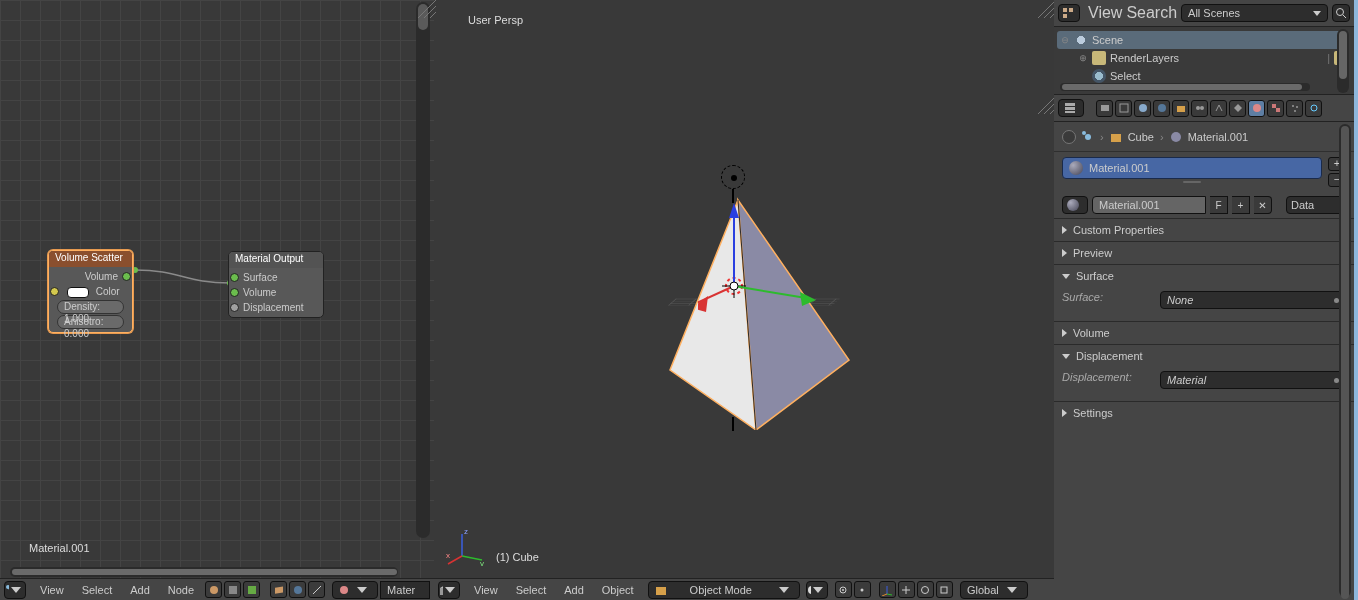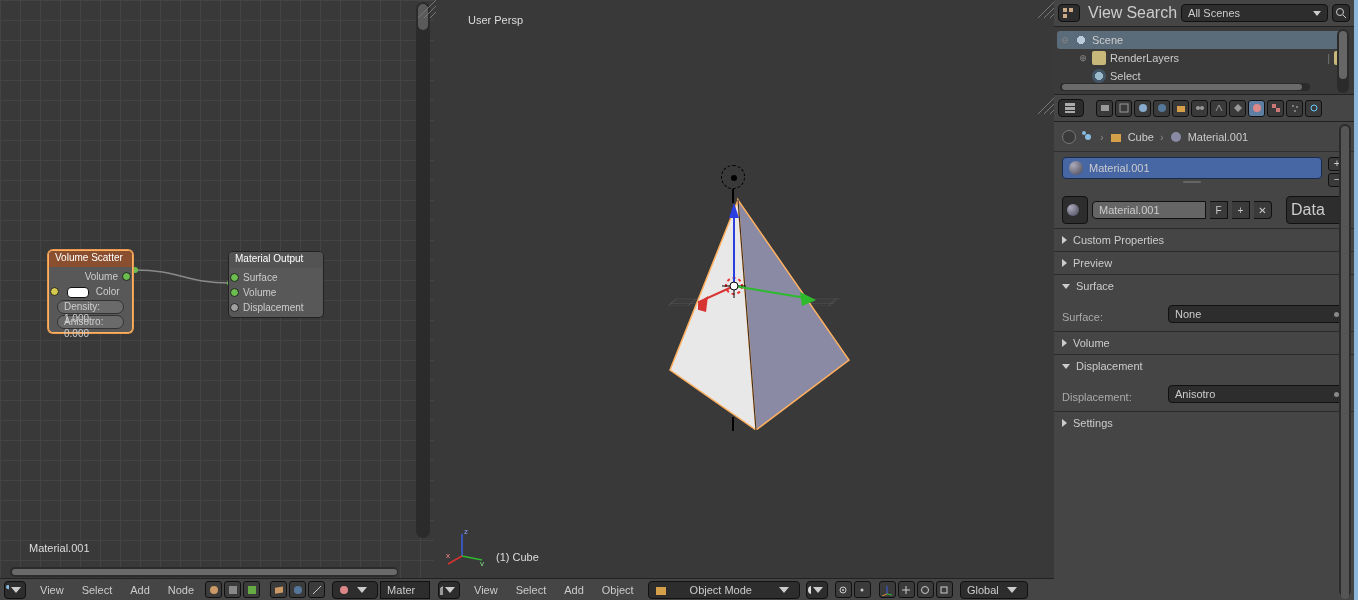--- a/index.html
+++ b/index.html
@@ -157,38 +157,38 @@
     display:flex; align-items:center; gap:6px; padding:0 6px; font-size:11px; color:#fff;
   }
   .mat-sphere { width:14px; height:14px; border-radius:50%;
     background:radial-gradient(circle at 30% 30%, #aab, #445); }
   .mat-add-col { display:flex; flex-direction:column; gap:2px; }
   .mat-btn { width:18px; height:14px; background:#3a3a3a; border:1px solid #111; border-radius:3px; font-size:11px; text-align:center; line-height:11px; }
   .mat-grip { height:6px; display:flex; justify-content:center; align-items:center; }
   .mat-grip::before{content:""; width:18px; height:2px; background:#666; border-radius:1px;}
 
   .mat-dd-row { display:flex; gap:4px; padding:4px 8px; align-items:center; }
-  .mat-dd-row .dd { flex:0 0 auto; height:28px; background:#2d2d2d; border:1px solid #111; border-radius:4px; display:flex; align-items:center; padding:0 4px; gap:4px; font-size:16px;}
+  .mat-dd-row .dd { flex:0 0 auto; height:18px; background:#2d2d2d; border:1px solid #111; border-radius:4px; display:flex; align-items:center; padding:0 4px; gap:4px; font-size:11px;}
   .mat-name-field { flex:1; height:18px; background:#656565; border:1px solid #111; border-radius:4px 0 0 4px; padding:0 6px; font-size:11px; display:flex; align-items:center;}
   .mini-btn { width:18px; height:18px; background:#3a3a3a; border:1px solid #111; font-size:10px; display:flex; align-items:center; justify-content:center;}
   .mini-btn.mid { border-radius:0; border-left:none; }
   .mini-btn.end { border-radius:0 4px 4px 0; border-left:none; }
 
   
   .panel { border-top:1px solid #2a2a2a; }
   .panel-head {
     height:22px; display:flex; align-items:center; padding:0 8px;
     font-size:11px; gap:6px; cursor:pointer;
   }
   .panel-head .caret { width:0; height:0; display:inline-block; }
   .caret.right { border-top:4px solid transparent; border-bottom:4px solid transparent; border-left:5px solid #ccc; }
   .caret.down  { border-left:4px solid transparent; border-right:4px solid transparent; border-top:5px solid #ccc; }
   .panel-grip { margin-left:auto; color:#777; font-size:10px; letter-spacing:1px; }
   .panel-body { padding:4px 8px 8px; font-size:11px; }
-  .prop-row { display:flex; align-items:flex-end; gap:24px; height:22px; }
+  .prop-row { display:flex; align-items:flex-start; gap:16px; height:22px;font-style:italic; }
   .prop-row label { width:82px; color:#aaa; font-size:11px; }
   .combo {
     flex:1; height:18px; background:#2d2d2d; border:1px solid #111; border-radius:4px;
     display:flex; align-items:center; justify-content:space-between; padding:0 6px; font-size:11px;
   }
   .combo .dot { width:5px; height:5px; border-radius:50%; background:#888; }
 
   
   .prop-scroll { position:absolute; right:3px; top:124px; width:12px; bottom:3px; background:#2b2b2b; border-radius:6px;}
   .prop-scroll::after { content:""; position:absolute; left:2px; top:2px; width:8px; height:100%; background:#555; border-radius:4px;}
@@ -674,21 +674,21 @@
   <div class="panel">
     <div class="panel-head">
       <span class="caret down"></span>
         <span>Displacement</span>
         <span class="panel-grip">⠿</span>
     </div>
     <div class="panel-body">
       <div class="prop-row">
         <label>Displacement:</label>
         <div class="combo">
-          <span>Anisotro</span>
+          <span>Material</span>
             <span class="dot"></span>
         </div>
       </div>
     </div>
   </div>
   <div class="panel">
     <div class="panel-head">
       <span class="caret right"></span>
         <span>Settings</span>
         <span class="panel-grip">⠿</span>

